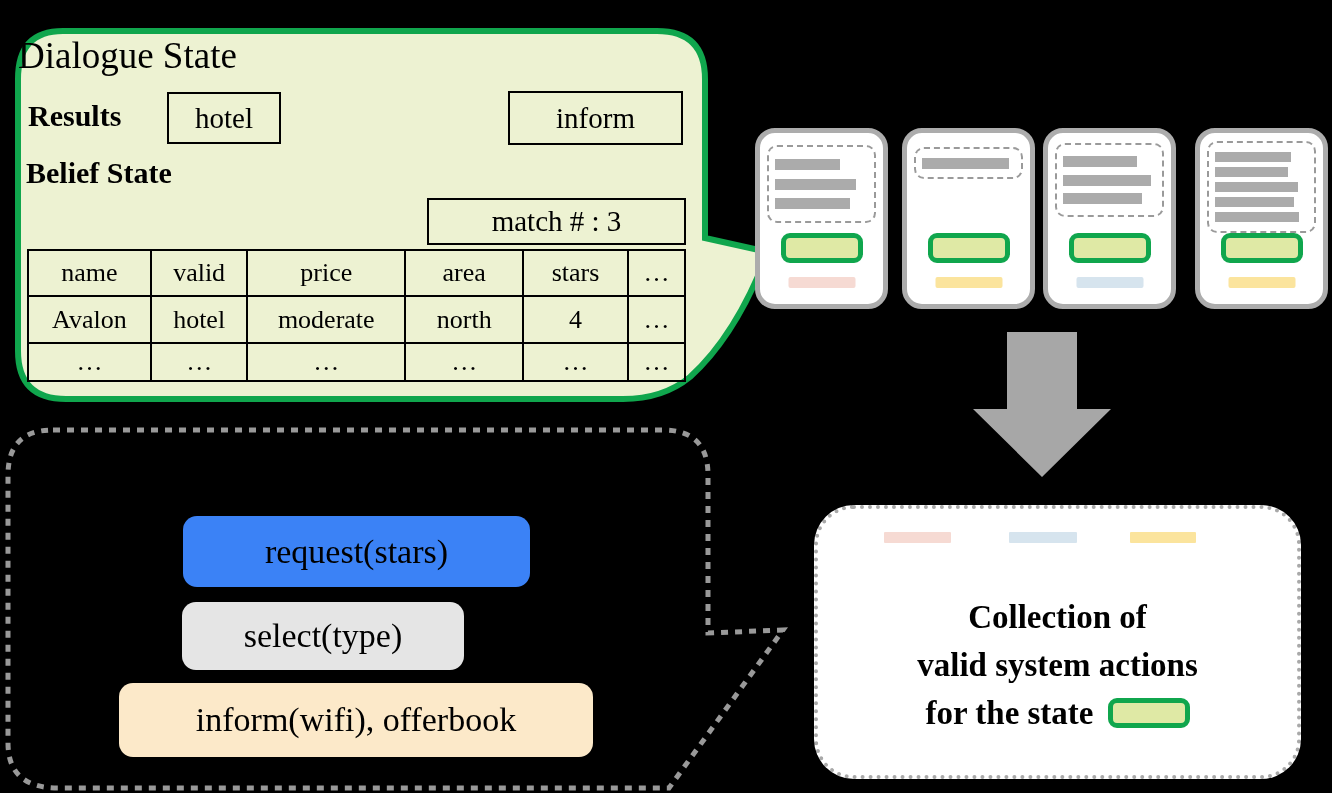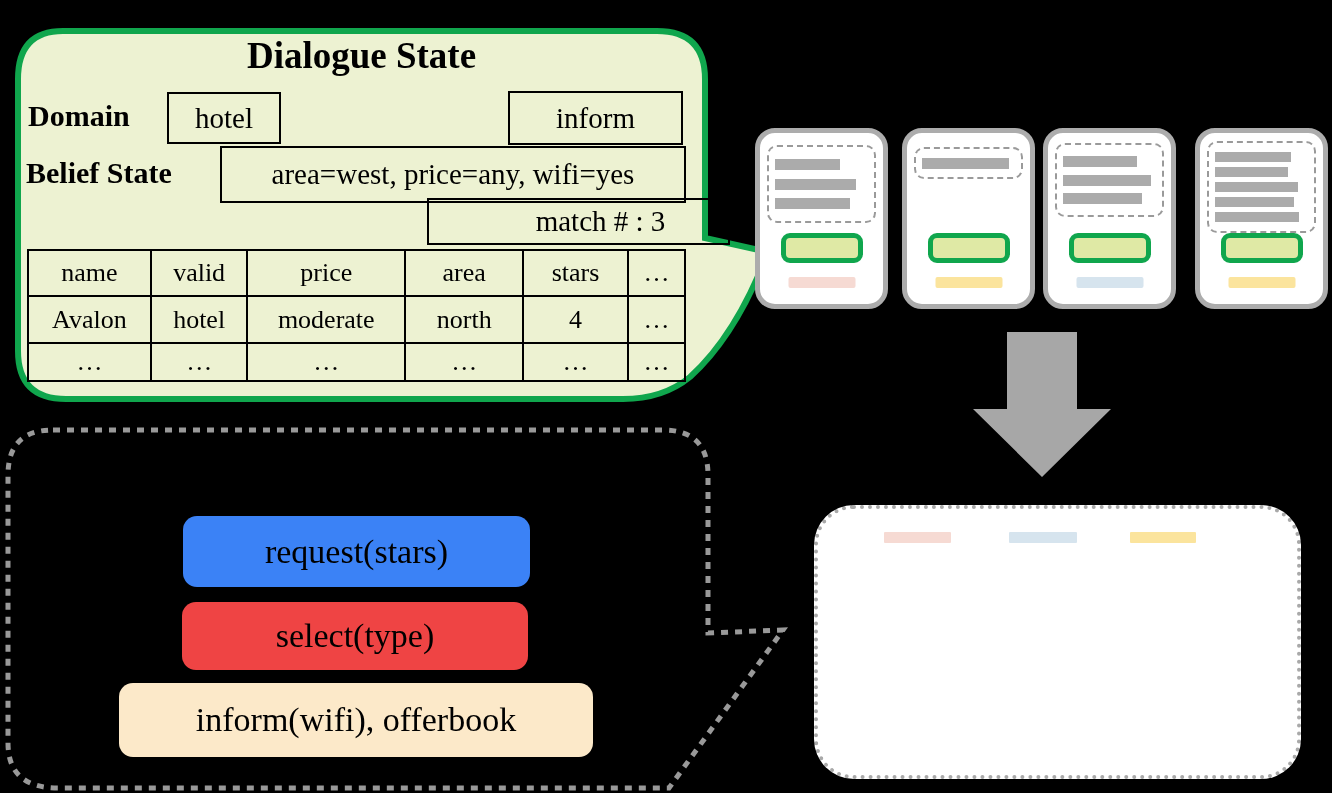--- a/index.html
+++ b/index.html
@@ -2,21 +2,21 @@
 <html><head>
 <meta charset="utf-8">
 <style>
   html,body{margin:0;padding:0;background:#000;}
   #stage{position:relative;width:1332px;height:793px;background:#000;overflow:hidden;
          font-family:"Liberation Serif", serif;color:#000;}
   .abs{position:absolute;}
   svg.layer{position:absolute;left:0;top:0;width:1332px;height:793px;}
 
   
-  .ds-title{left:18px;top:34px;width:687px;text-align:center;font-size:37px;font-weight:bold;}
+  .ds-title{left:18px;top:34px;width:687px;text-align:left;font-size:37px;font-weight:normal;}
   .ds-label{font-weight:bold;font-size:30px;white-space:nowrap;}
   .val-box{border:2.5px solid #000;display:flex;align-items:center;justify-content:center;
            font-size:29px;white-space:nowrap;}
   table.db{position:absolute;left:27px;top:249px;width:659px;border-collapse:collapse;
            table-layout:fixed;font-size:26px;}
   table.db td{border:2.8px solid #000;text-align:center;padding:0;overflow:hidden;}
   tr.r-head td{height:44px;}
   tr.r-one td{height:45px;margin-left:44px;}
   tr.r-dots td{height:36px;}
 
@@ -53,29 +53,28 @@
 
     <path d="M 63,31 H 657 Q 705,31 705,79 V 238 L 768,252 C 747,307 720,350 690,377 Q 663,399 623,399 H 66 Q 18,399 18,351 V 79 Q 18,31 63,31 Z" stroke-width="6" fill="#EDF2D2" stroke="#10A64D"></path>
 
     <path d="M 53,430 H 663 Q 708,430 708,475 V 633 L 783,630 L 669,788 H 58 Q 8,788 8,743 V 475 Q 8,430 53,430 Z" fill="none" stroke-width="5" stroke-dasharray="7 7" stroke="#999999"></path>
 
     <polygon points="1007,332 1077,332 1077,409 1111,409 1042,477 973,409 1007,409" fill="#A7A7A7"></polygon>
   </svg>
 
   <div class="abs ds-title">Dialogue State</div>
 
-  <div class="abs ds-label" style="left:28px;top:92px;line-height:48px;">Domain</div>
+  <div class="abs ds-label" style="left:28px;top:92px;line-height:48px;">Results</div>
   <div class="abs val-box" style="left:167px;top:92px;width:110px;height:48px;">hotel</div>
 
   <div class="abs ds-label" style="left:26px;top:146px;line-height:54px;">Belief State</div>
 
   <div class="abs val-box" style="left:508px;top:91px;width:171px;height:50px;">inform</div>
-  <div class="abs val-box" style="left:220px;top:146px;width:462px;height:53px;">area=west, price=any, wifi=yes</div>
 
-  <div class="abs val-box" style="left:427px;top:198px;width:255px;height:43px;padding-left:44px;">match # : 3</div>
+  <div class="abs val-box" style="left:427px;top:198px;width:255px;height:43px;">match # : 3</div>
 
   <table class="db">
     <colgroup>
       <col style="width:18.7%">
         <col style="width:14.7%">
         <col style="width:24%">
       <col style="width:18%">
         <col style="width:15.9%">
         <col style="width:8.7%">
     </colgroup>
@@ -141,22 +140,29 @@
       <div class="gbar" style="height:10px;width:78%;"></div>
       <div class="gbar" style="height:10px;width:89%;"></div>
       <div class="gbar" style="height:10px;width:85%;"></div>
       <div class="gbar" style="height:10px;width:90%;"></div>
     </div>
     <div class="chip" style="background-color: rgb(223, 233, 165);"></div>
     <div class="accent" style="background-color: rgb(251, 228, 157);"></div>
   </div>
 
   <div class="pill" style="left: 183px; top: 516px; width: 347px; height: 71px; background-color: #3b82f6;">request(stars)</div>
-  <div class="pill" style="left: 182px; top: 602px; width: 346px; height: 68px; background-color: #ef4444;">select(type)</div>
+  <div class="pill" style="left: 182px; top: 602px; width: 282px; height: 68px; background-color: #e5e5e5;">select(type)</div>
   <div class="pill" style="left: 119px; top: 683px; width: 474px; height: 74px; background-color: rgb(252, 233, 201);">inform(wifi), offerbook</div>
 
   <div class="abs" id="collection">
     <div class="mini-bar" style="left: 66px; width: 67px; background-color: rgb(246, 218, 211);"></div>
     <div class="mini-bar" style="left: 191px; width: 68px; background-color: rgb(214, 228, 238);"></div>
     <div class="mini-bar" style="left: 312px; width: 66px; background-color: rgb(251, 228, 157);"></div>
+    <div id="collection-text">
+      <div>Collection of</div>
+      <div>valid system actions</div>
+      <div>
+        <span>for the state</span><span class="chip-inline" style="background-color: rgb(223, 233, 165);"></span>
+      </div>
+    </div>
   </div>
 
 </div>
 
 </body></html>

